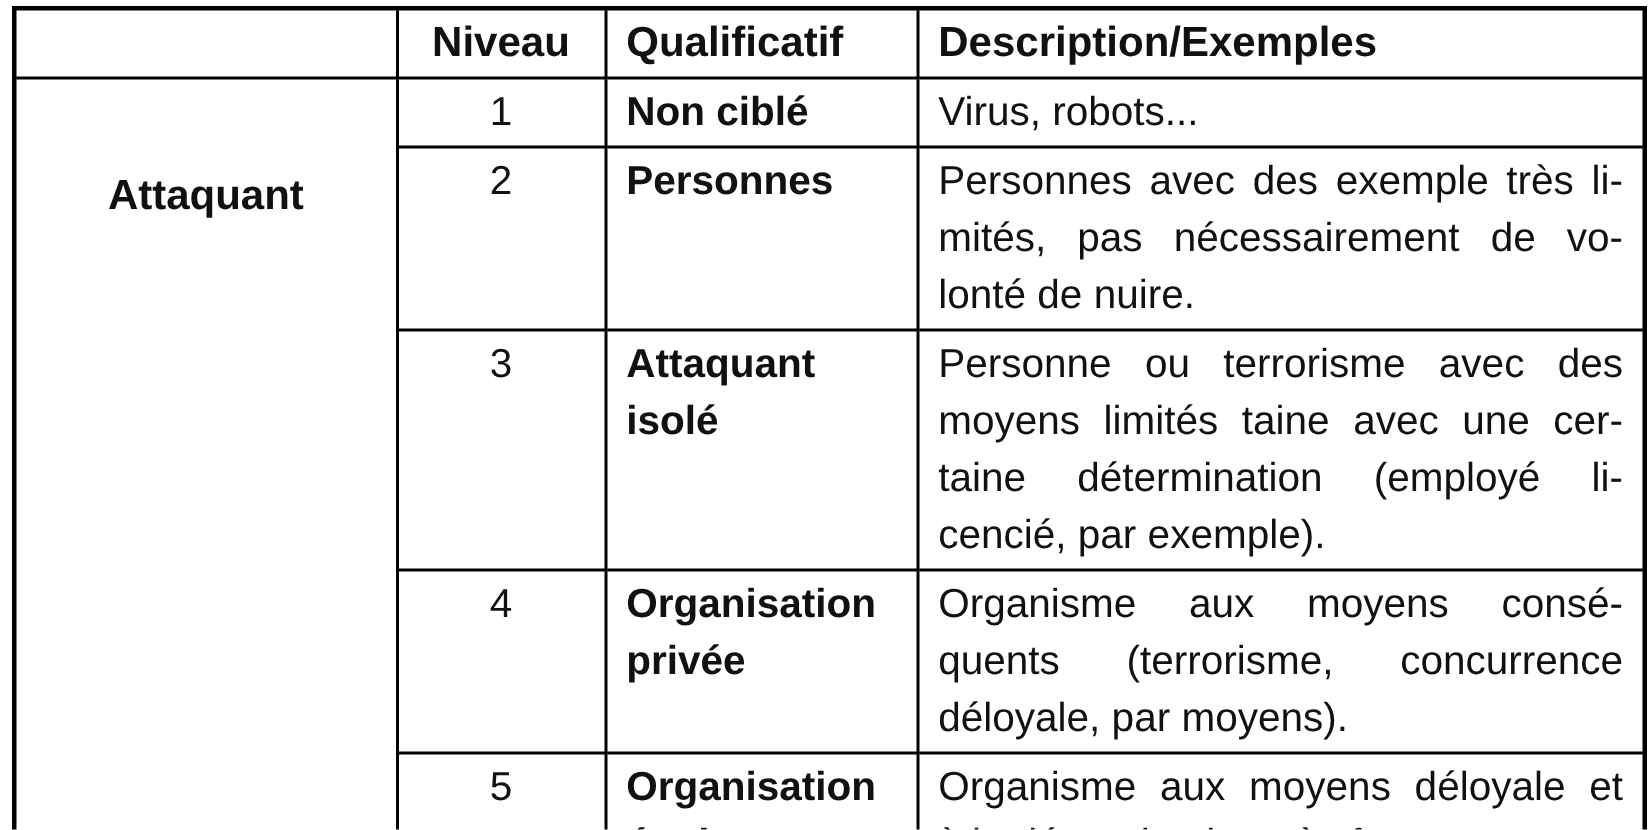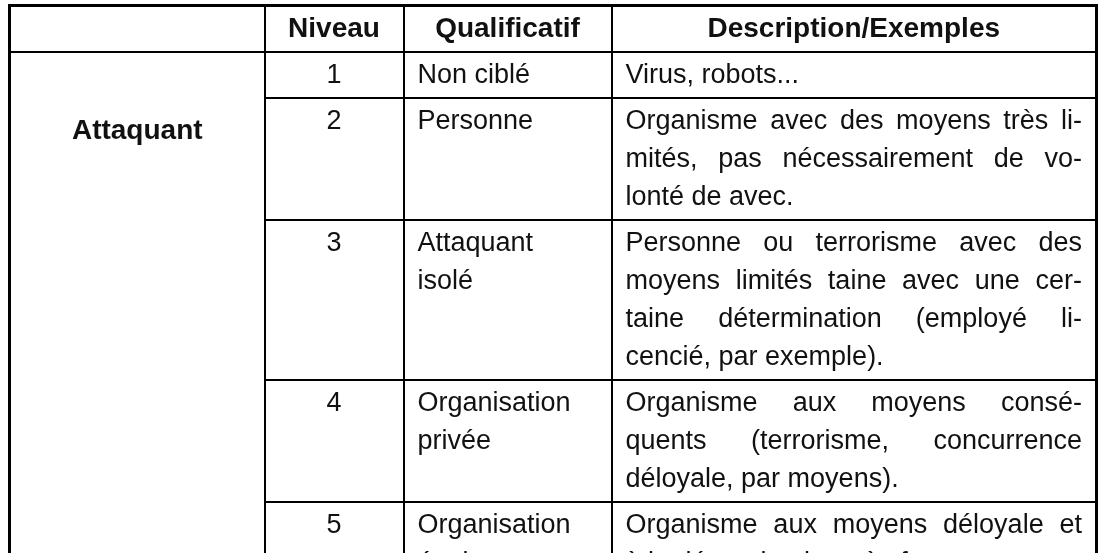--- a/index.html
+++ b/index.html
@@ -38,41 +38,41 @@
   thead tr { height: 39px; }
   tr.r1 { height: 42px; }
   tr.r2 { height: 114px; }
   tr.r3 { height: 154px; }
   tr.r4 { height: 114px; }
   tr.r5 { height: 75px; }
 
   th {
     font-weight: bold;
     font-size: 28px;
-    text-align: center;
+    text-align: left;
     white-space: nowrap;
   }
   th.niveau-h { text-align: center; }
 
   td.group-cell {
     font-weight: bold;
     font-size: 28px;
     text-align: center;
     padding-top: 58px;
   }
   td.niveau-cell { text-align: center; }
 
   
   .tline {
     text-align: justify;
     text-align-last: justify;
     white-space: nowrap;
   }
   .tline.last { text-align-last: left; }
-  .plain .tline { text-align-last: left; }
+  .plain .tline { text-align-last: left; font-weight: bold; }
 </style>
 </head>
 <body>
 
 <div class="page">
   <table class="attacker-table">
     <colgroup>
       <col class="c1">
         <col class="c2">
         <col class="c3">
@@ -93,26 +93,26 @@
         <td class="plain">
             <div class="tline last">Non ciblé</div>
           </td>
         <td>
             <div class="tline last">Virus, robots...</div>
           </td>
       </tr>
       <tr class="r2">
         <td class="niveau-cell">2</td>
         <td class="plain">
-            <div class="tline last">Personne</div>
+            <div class="tline last">Personnes</div>
           </td>
         <td>
-            <div class="tline">Organisme avec des moyens très li-</div>
+            <div class="tline">Personnes avec des exemple très li-</div>
             <div class="tline">mités, pas nécessairement de vo-</div>
-            <div class="tline last">lonté de avec.</div>
+            <div class="tline last">lonté de nuire.</div>
           </td>
       </tr>
       <tr class="r3">
         <td class="niveau-cell">3</td>
         <td class="plain">
             <div class="tline">Attaquant</div>
             <div class="tline last">isolé</div>
           </td>
         <td>
             <div class="tline">Personne ou terrorisme avec des</div>

